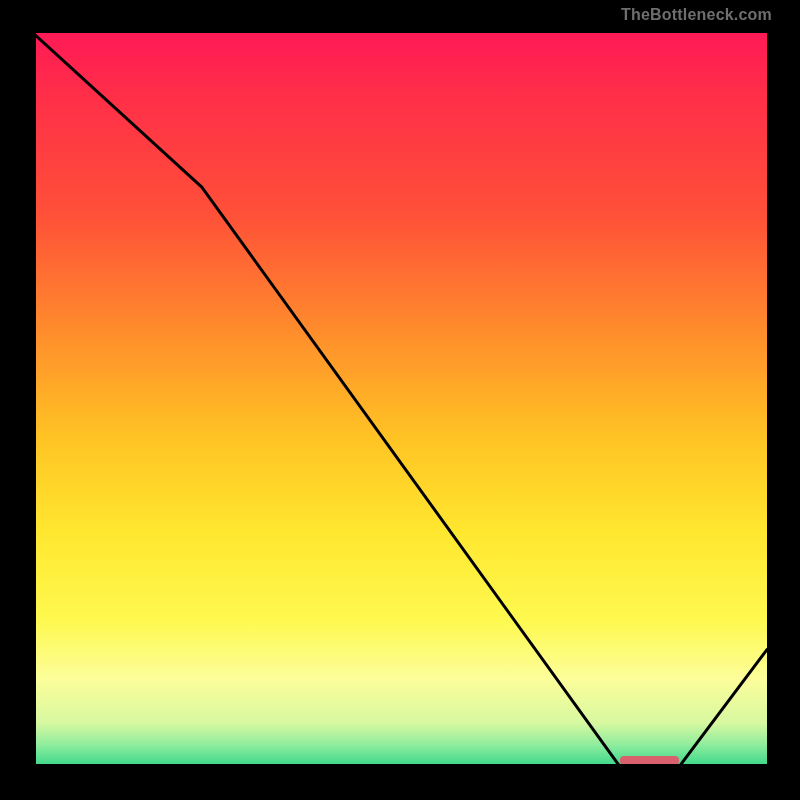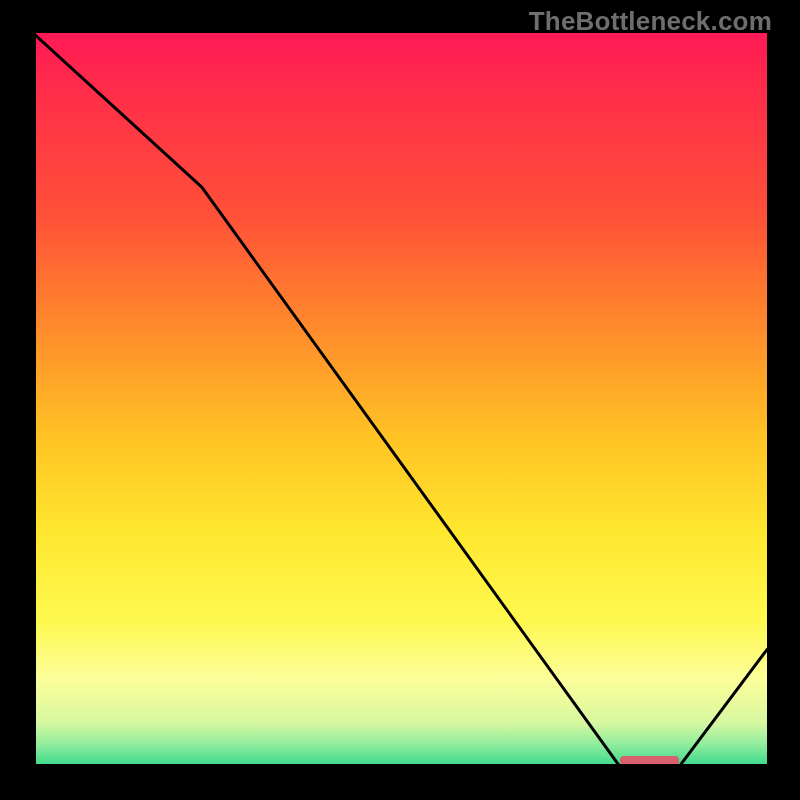--- a/index.html
+++ b/index.html
@@ -14,21 +14,21 @@
   .page {
     position: relative;
     width: 800px;
     height: 800px;
   }
   .watermark {
     position: absolute;
     top: 6px;
     right: 28px;
     color: #6e6e6e;
-    font-size: 26px;
+    font-size: 16px;
     font-weight: 600;
     letter-spacing: 0.2px;
   }
   .plot-wrap {
     position: absolute;
     left: 33px;
     top: 33px;
     width: 734px;
     height: 734px;
   }

